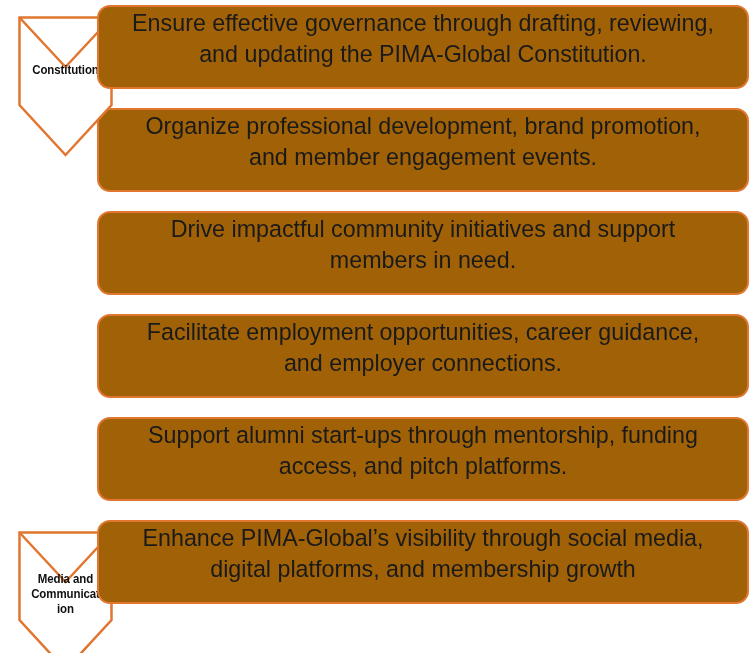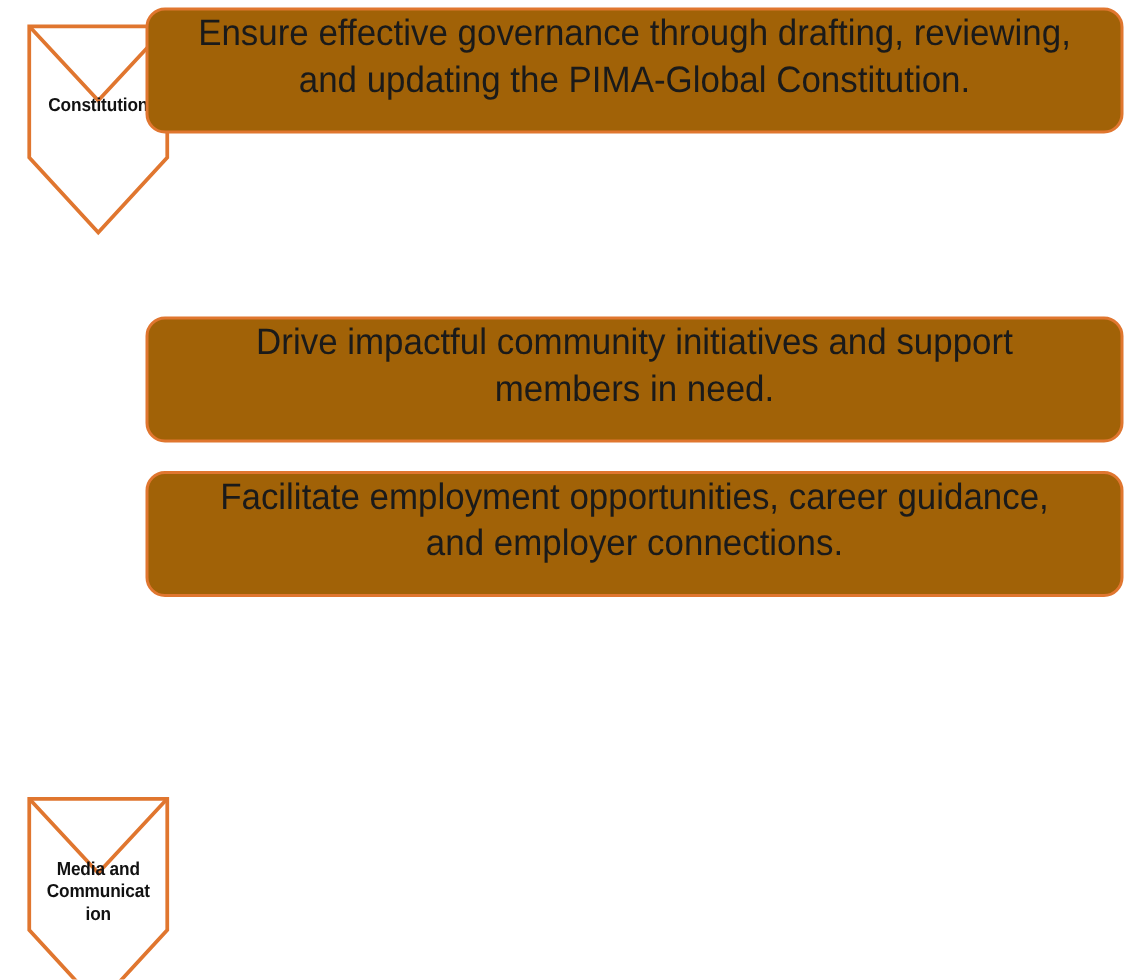--- a/index.html
+++ b/index.html
@@ -109,42 +109,51 @@
         <polyline points="2.5,2.5 48.5,52 94.5,2.5" fill="none" stroke="#E0762F" stroke-width="2.5" stroke-linejoin="miter"></polyline>
       </svg>
       <div class="chevron-label">Constitution</div>
     </div>
     <div class="callout">
       <span class="callout-text">Ensure effective governance through drafting, reviewing, and updating the PIMA-Global Constitution.</span>
     </div>
   </div>
 
   <div class="row" style="top:103px; z-index:5;">
+    <div class="callout">
+      <span class="callout-text">Organize professional development, brand promotion, and member engagement events.</span>
+    </div>
   </div>
 
   <div class="row" style="top:206px; z-index:4;">
     <div class="callout">
       <span class="callout-text">Drive impactful community initiatives and support members in need.</span>
     </div>
   </div>
 
   <div class="row" style="top:309px; z-index:3;">
     <div class="callout">
       <span class="callout-text">Facilitate employment opportunities, career guidance, and employer connections.</span>
     </div>
   </div>
 
   <div class="row" style="top:412px; z-index:2;">
+    <div class="callout">
+      <span class="callout-text">Support alumni start-ups through mentorship, funding access, and pitch platforms.</span>
+    </div>
   </div>
 
   <div class="row" style="top:515px; z-index:1;">
     <div class="chevron">
       <svg width="97" height="143" viewBox="0 0 97 143" xmlns="http://www.w3.org/2000/svg" aria-hidden="true">
         <polygon points="2.5,2.5 94.5,2.5 94.5,90 48.5,140 2.5,90" fill="#FFFFFF" stroke="#E0762F" stroke-width="2.5" stroke-linejoin="miter"></polygon>
         <polyline points="2.5,2.5 48.5,52 94.5,2.5" fill="none" stroke="#E0762F" stroke-width="2.5" stroke-linejoin="miter"></polyline>
       </svg>
       <div class="chevron-label tall">Media and
 Communicat
 ion</div>
     </div>
+    <div class="callout">
+      <span class="callout-text">Enhance PIMA-Global’s visibility through social media, digital platforms, and membership growth</span>
+    </div>
   </div>
 
 </div>
 
 </body></html>

